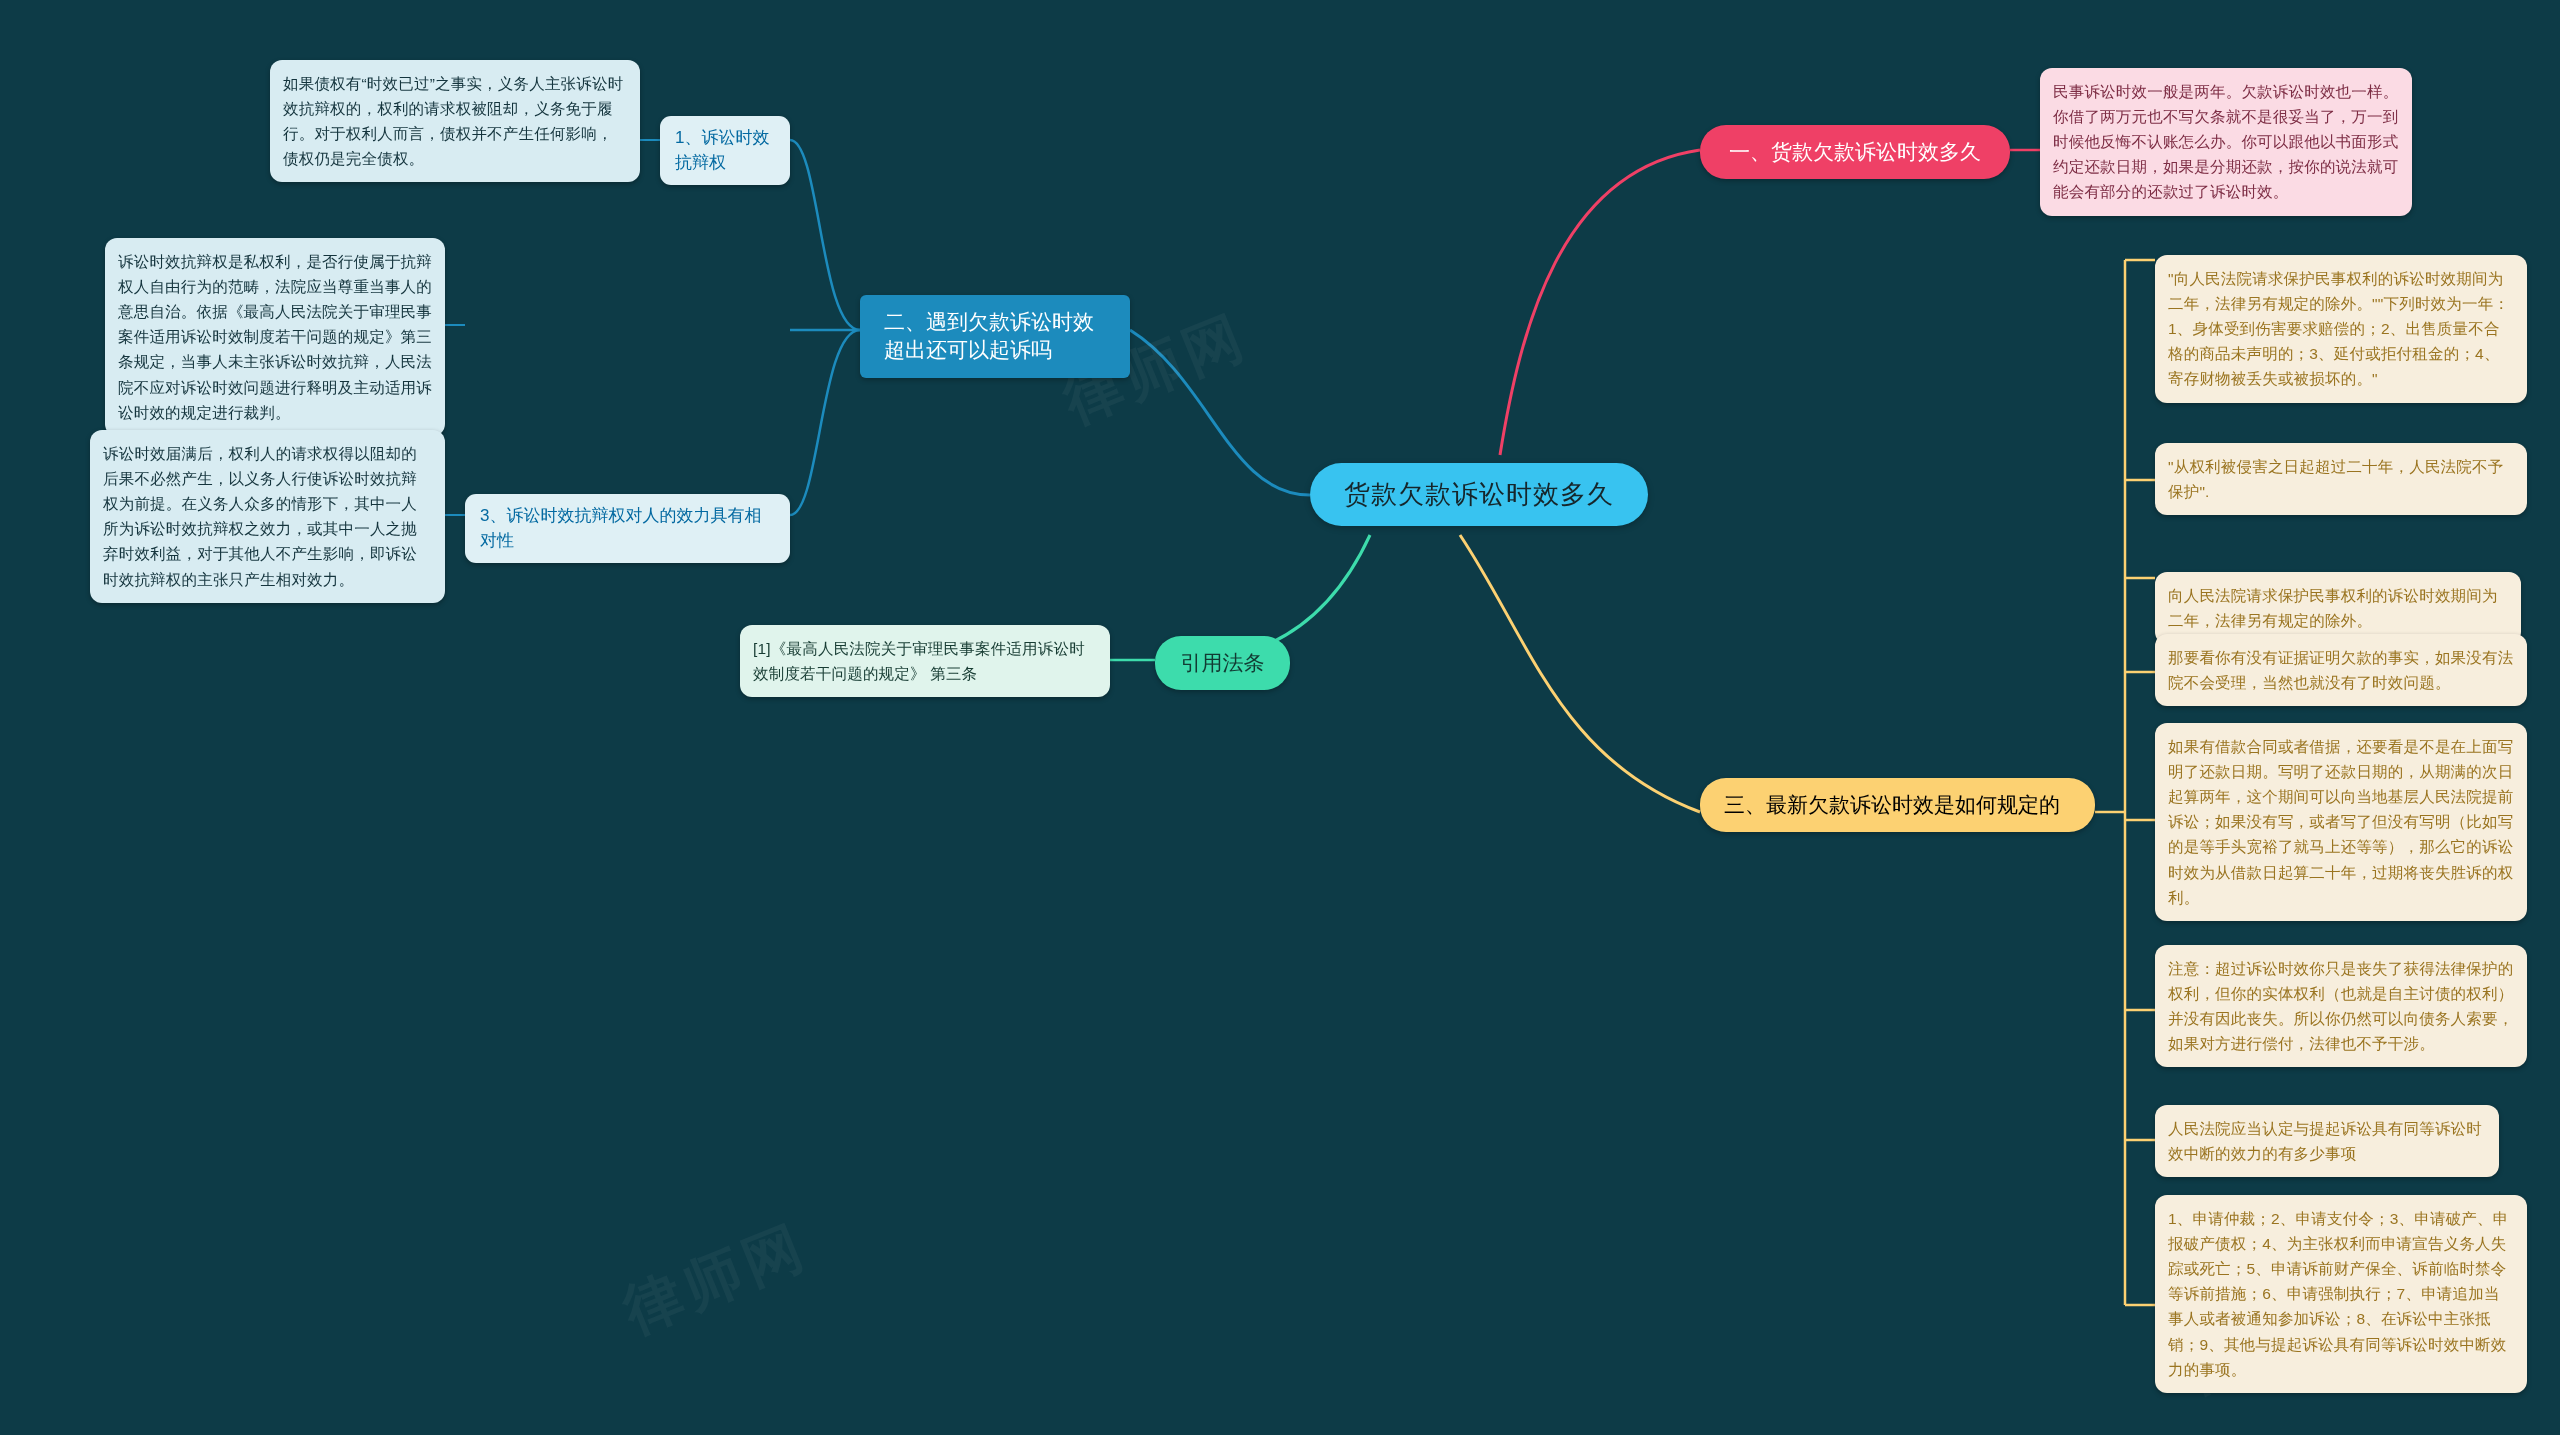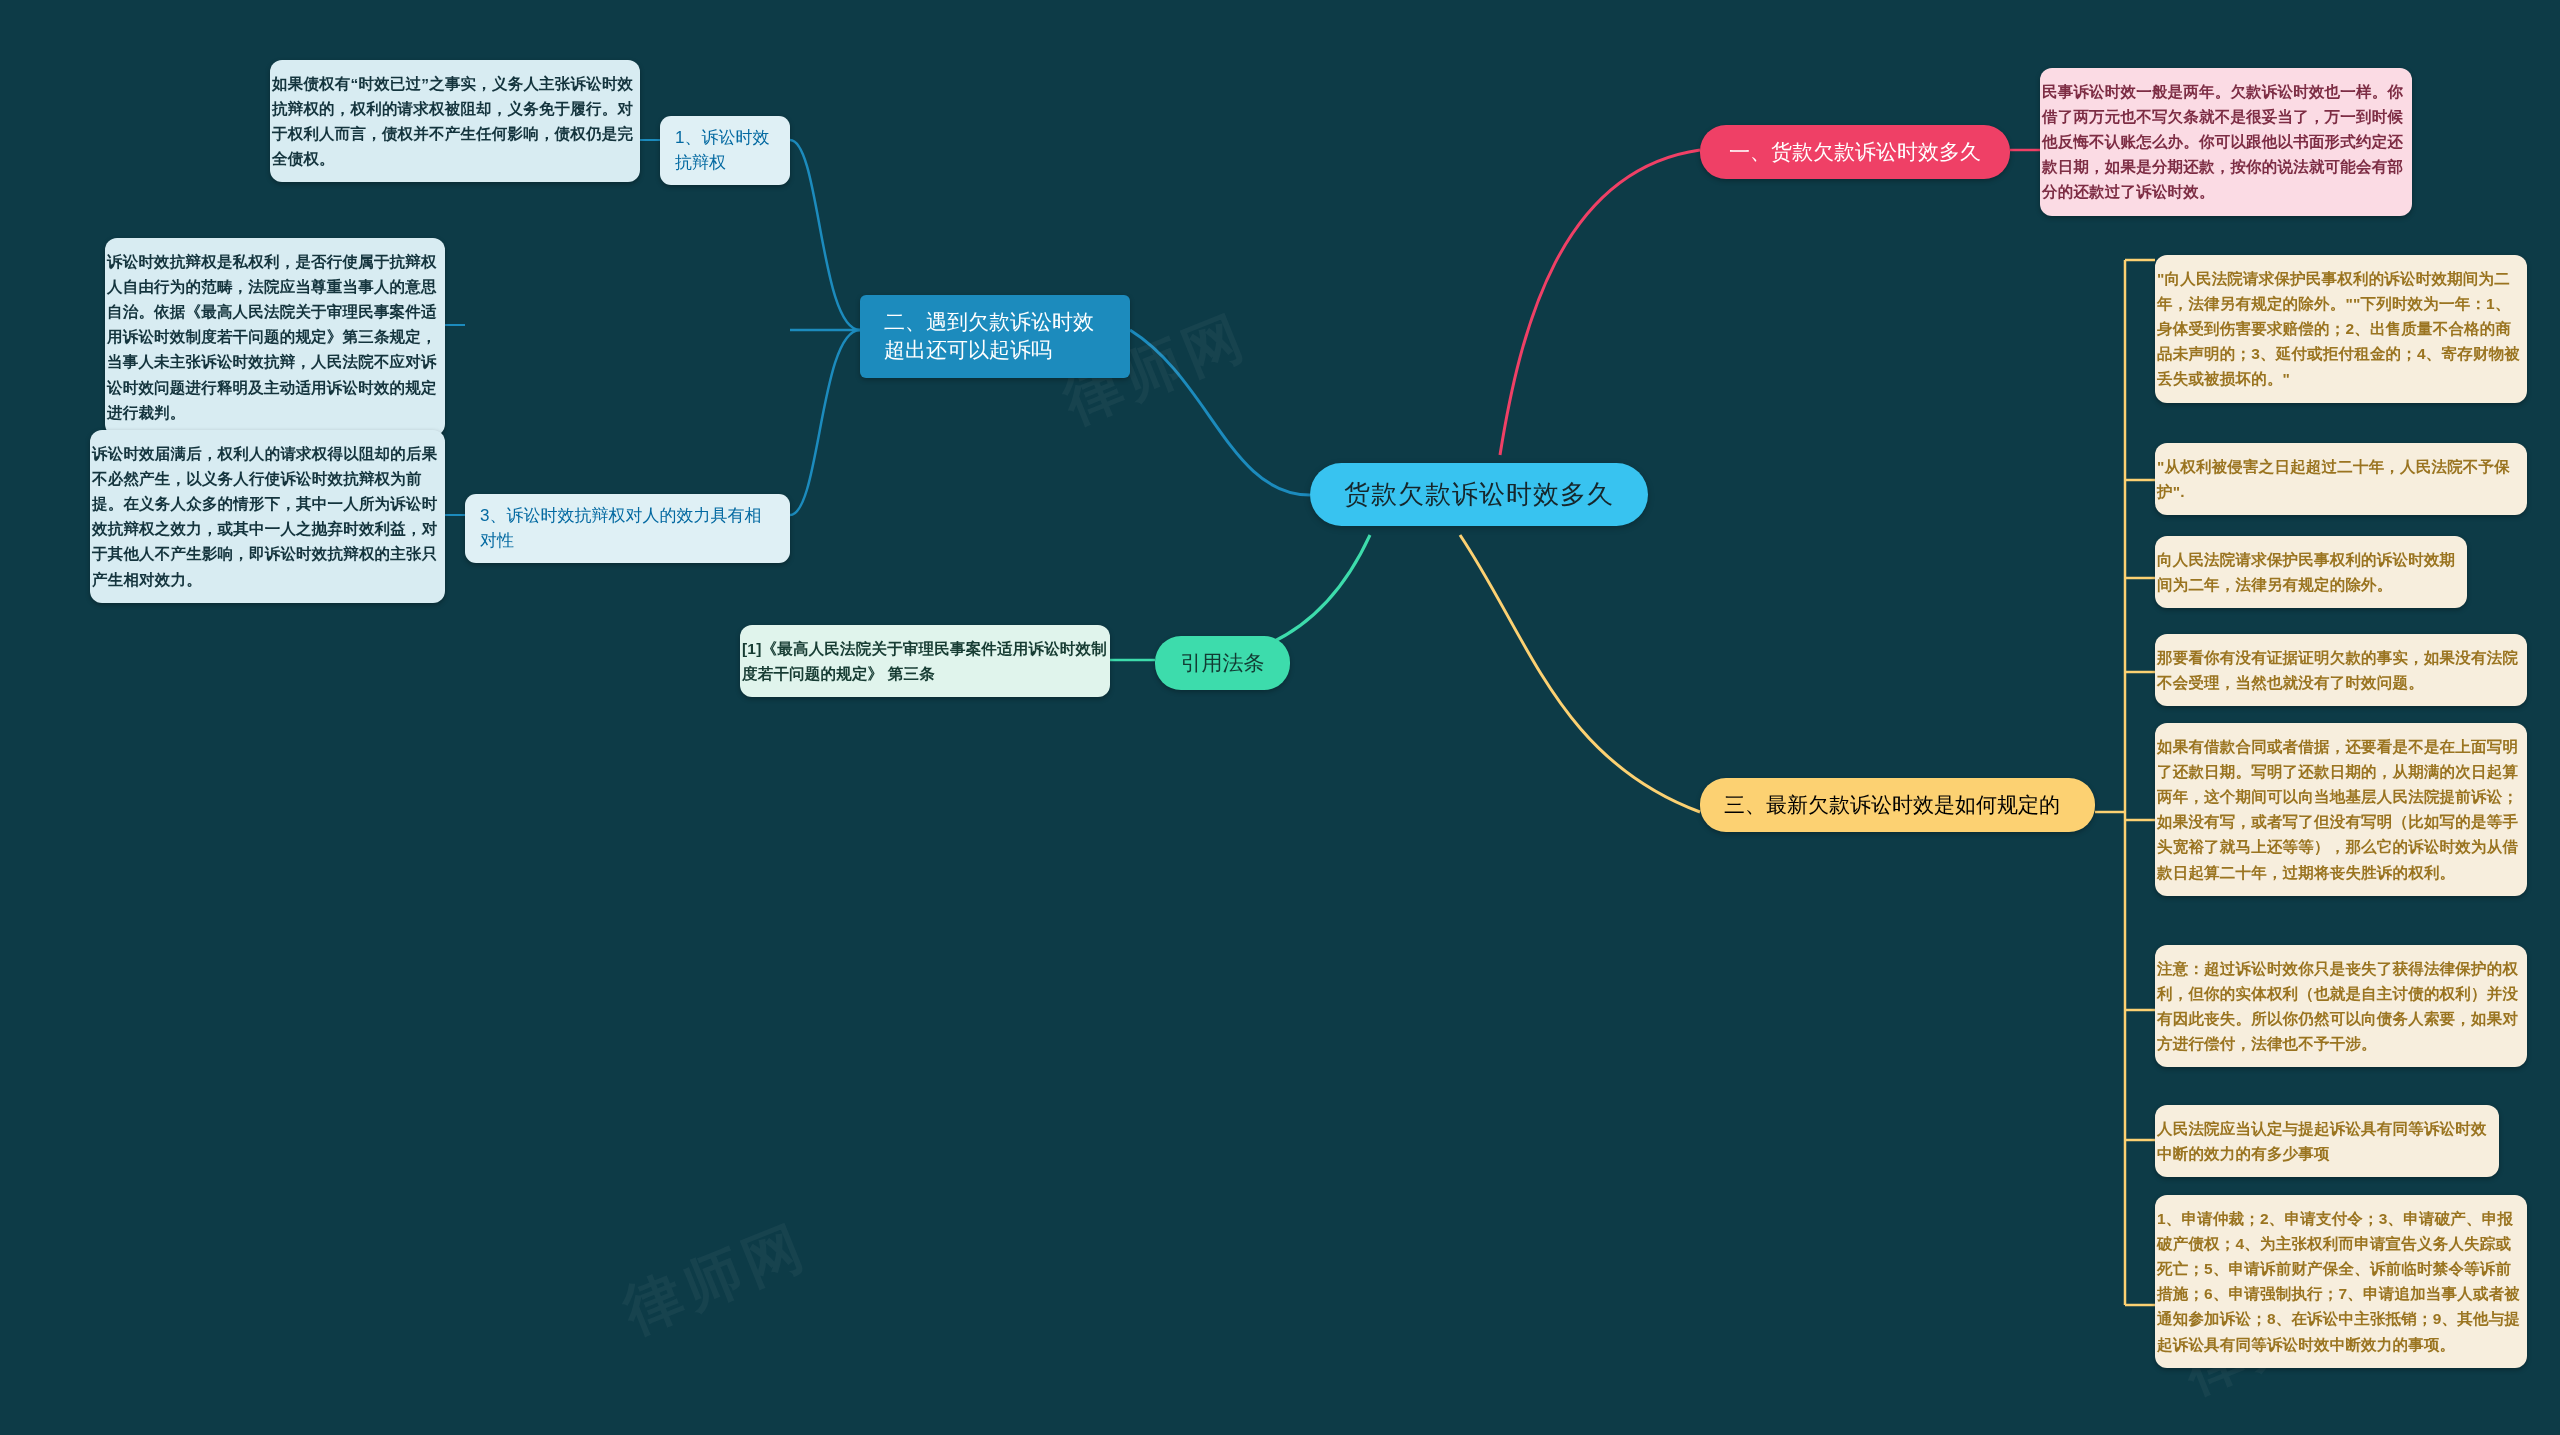--- a/index.html
+++ b/index.html
@@ -48,26 +48,25 @@
     box-shadow: 0 2px 5px rgba(0,0,0,.28);
   }
   .pill-blue  { background: #1c8bbd; color: #ffffff; }
   .pill-pink  { background: #ef4066; color: #ffffff; }
   .pill-green { background: #3ddcac; color: #123b33; }
   .pill-amber { background: #fcd172; color: #000000; }
 
   
   .card {
     border-radius: 12px;
-    padding: 11px 2px;
+    padding: 11px 13px;
     font-size: 15.5px;
     line-height: 1.62;
     box-shadow: 0 2px 5px rgba(0,0,0,.3);
     letter-spacing: .2px;
-    font-weight: bold;
   }
   .card-ice     { background: #d8ecf2; color: #14343d; }
   .card-pink    { background: #fbdbe4; color: #7d2d44; }
   .card-cream   { background: #f7eedd; color: #9a7420; }
   .card-mint    { background: #e0f4ec; color: #173c33; }
 
   .sub-label {
     background: #dff0f5;
     color: #0369a1;
     border-radius: 11px;
@@ -151,20 +150,20 @@
   <div class="node card card-pink" style="left:2040px; top:68px; width:372px;">民事诉讼时效一般是两年。欠款诉讼时效也一样。你借了两万元也不写欠条就不是很妥当了，万一到时候他反悔不认账怎么办。你可以跟他以书面形式约定还款日期，如果是分期还款，按你的说法就可能会有部分的还款过了诉讼时效。</div>
 
   <div class="node pill pill-green" style="left:1155px; top:636px; width:135px; justify-content:center;">引用法条</div>
 
   <div class="node card card-mint" style="left:740px; top:625px; width:370px;">[1]《最高人民法院关于审理民事案件适用诉讼时效制度若干问题的规定》 第三条</div>
 
   <div class="node pill pill-amber" style="left:1700px; top:778px; width:395px;">三、最新欠款诉讼时效是如何规定的</div>
 
   <div class="node card card-cream" style="left:2155px; top:255px; width:372px;">"向人民法院请求保护民事权利的诉讼时效期间为二年，法律另有规定的除外。""下列时效为一年：1、身体受到伤害要求赔偿的；2、出售质量不合格的商品未声明的；3、延付或拒付租金的；4、寄存财物被丢失或被损坏的。"</div>
   <div class="node card card-cream" style="left:2155px; top:443px; width:372px;">"从权利被侵害之日起超过二十年，人民法院不予保护".</div>
-  <div class="node card card-cream" style="left:2155px; top:536px; width:312px;"> 向人民法院请求保护民事权利的诉讼时效期间为二年，法律另有规定的除外。</div>
+  <div class="node card card-cream" style="left:2155px; top:572px; width:366px;"> 向人民法院请求保护民事权利的诉讼时效期间为二年，法律另有规定的除外。</div>
   <div class="node card card-cream" style="left:2155px; top:634px; width:372px;">那要看你有没有证据证明欠款的事实，如果没有法院不会受理，当然也就没有了时效问题。</div>
   <div class="node card card-cream" style="left:2155px; top:723px; width:372px;">如果有借款合同或者借据，还要看是不是在上面写明了还款日期。写明了还款日期的，从期满的次日起算两年，这个期间可以向当地基层人民法院提前诉讼；如果没有写，或者写了但没有写明（比如写的是等手头宽裕了就马上还等等），那么它的诉讼时效为从借款日起算二十年，过期将丧失胜诉的权利。</div>
   <div class="node card card-cream" style="left:2155px; top:945px; width:372px;">注意：超过诉讼时效你只是丧失了获得法律保护的权利，但你的实体权利（也就是自主讨债的权利）并没有因此丧失。所以你仍然可以向债务人索要，如果对方进行偿付，法律也不予干涉。</div>
   <div class="node card card-cream" style="left:2155px; top:1105px; width:344px;">人民法院应当认定与提起诉讼具有同等诉讼时效中断的效力的有多少事项</div>
   <div class="node card card-cream" style="left:2155px; top:1195px; width:372px;">1、申请仲裁；2、申请支付令；3、申请破产、申报破产债权；4、为主张权利而申请宣告义务人失踪或死亡；5、申请诉前财产保全、诉前临时禁令等诉前措施；6、申请强制执行；7、申请追加当事人或者被通知参加诉讼；8、在诉讼中主张抵销；9、其他与提起诉讼具有同等诉讼时效中断效力的事项。</div>
 
 </div>
 
 </body></html>

